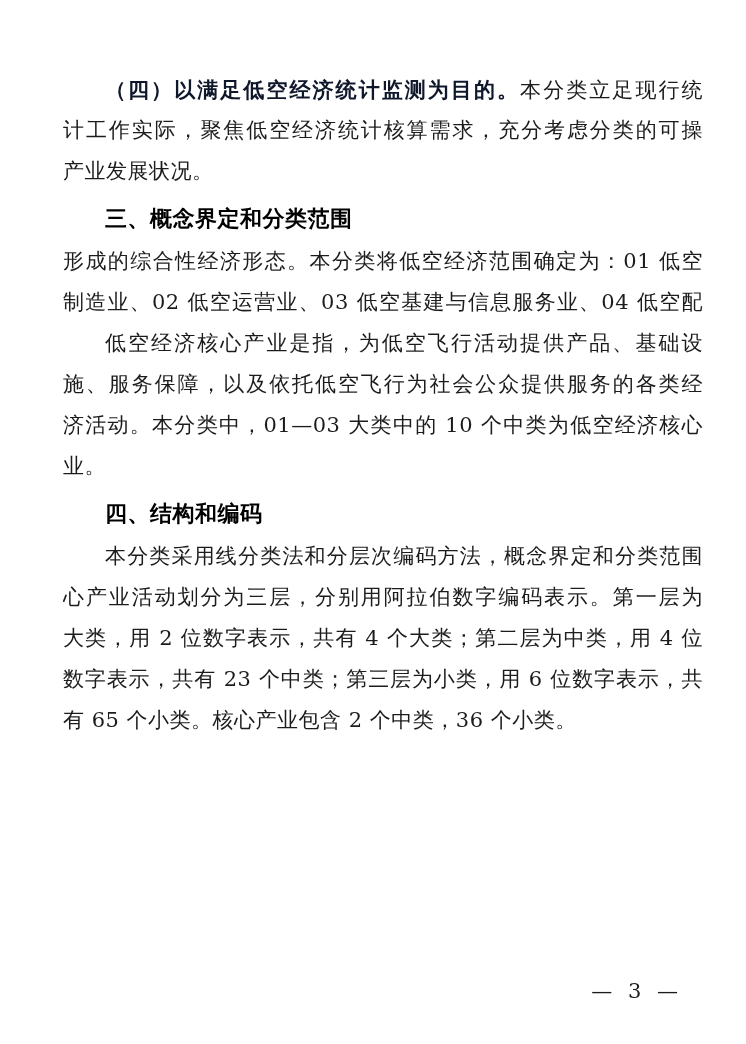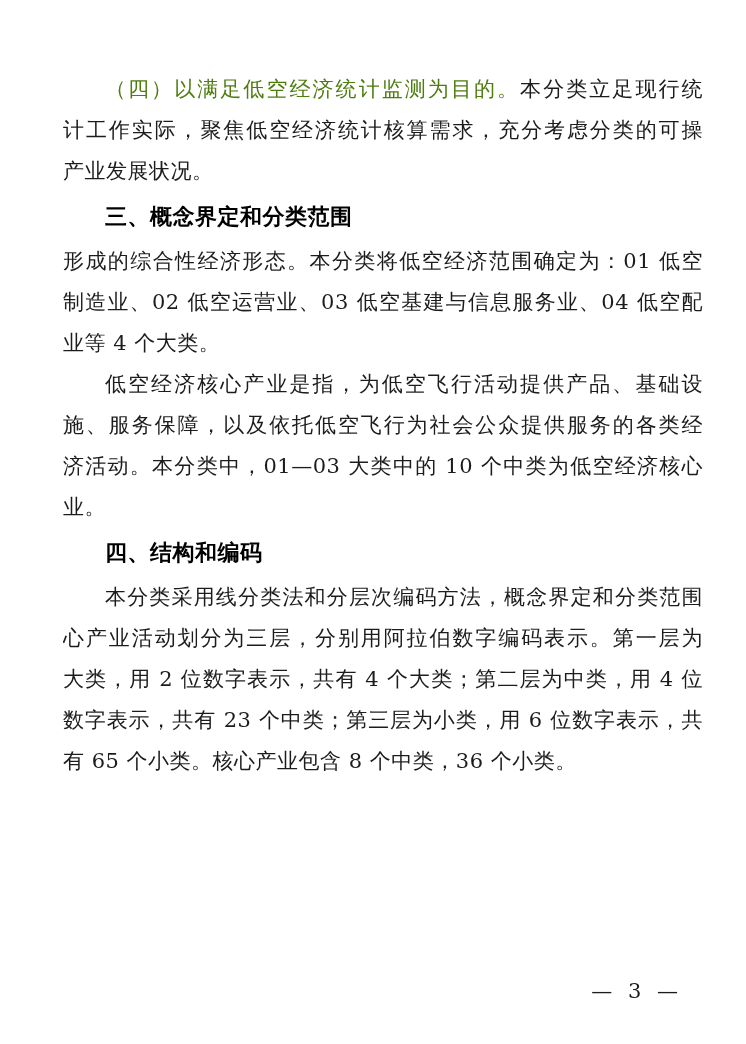--- a/index.html
+++ b/index.html
@@ -28,31 +28,31 @@
     text-align-last: justify;
     overflow: hidden;
     letter-spacing: 0.5px;
   }
   .line.indent { text-indent: 42px; }
   .line.end {
     text-align: center;
     text-align-last: left;
   }
   .line.heading {
-    font-family: Liberation Mono, monospace;
+    font-family: Liberation Serif, serif;
     font-weight: 700;
     color: #000000;
     font-size: 22px;
     text-align: left;
     text-align-last: left;
     text-indent: 42px;
     margin-top: 6px;
     margin-bottom: 2px;
   }
-  .lead-bold { font-weight: 400; color: #4d7c0f; }
+  .lead-bold { font-weight: 700; color: #0f172a; }
   .page-number {
     position: absolute;
     top: 978px;
     right: 67px;
     font-size: 21px;
     line-height: 26px;
     color: #1c1c1c;
     word-spacing: 7px;
     letter-spacing: 1px;
   }
@@ -61,26 +61,25 @@
 <body>
 
 <div class="page">
   <div class="doc-body">
       <div class="line indent"><span class="lead-bold">（四）以满足低空经济统计监测为目的。</span><span class="plain">本分类立足现行统</span></div>
       <div class="line">计工作实际，聚焦低空经济统计核算需求，充分考虑分类的可操</div>
       <div class="line end">产业发展状况。</div>
       <div class="line heading">三、概念界定和分类范围</div>
       <div class="line">形成的综合性经济形态。本分类将低空经济范围确定为：01 低空</div>
       <div class="line">制造业、02 低空运营业、03 低空基建与信息服务业、04 低空配套</div>
-      <div class="line end">业等 4 个大类。</div>
       <div class="line indent">低空经济核心产业是指，为低空飞行活动提供产品、基础设</div>
       <div class="line">施、服务保障，以及依托低空飞行为社会公众提供服务的各类经</div>
       <div class="line">济活动。本分类中，01—03 大类中的 10 个中类为低空经济核心产</div>
       <div class="line end">业。</div>
       <div class="line heading">四、结构和编码</div>
       <div class="line indent">本分类采用线分类法和分层次编码方法，概念界定和分类范围</div>
       <div class="line">心产业活动划分为三层，分别用阿拉伯数字编码表示。第一层为</div>
       <div class="line">大类，用 2 位数字表示，共有 4 个大类；第二层为中类，用 4 位</div>
       <div class="line">数字表示，共有 23 个中类；第三层为小类，用 6 位数字表示，共</div>
-      <div class="line end">有 65 个小类。核心产业包含 8 个中类，36 个小类。</div>
+      <div class="line end">有 65 个小类。核心产业包含 2 个中类，36 个小类。</div>
     </div>
   <div class="page-number">— 3 —</div>
 </div>
 
 </body></html>

